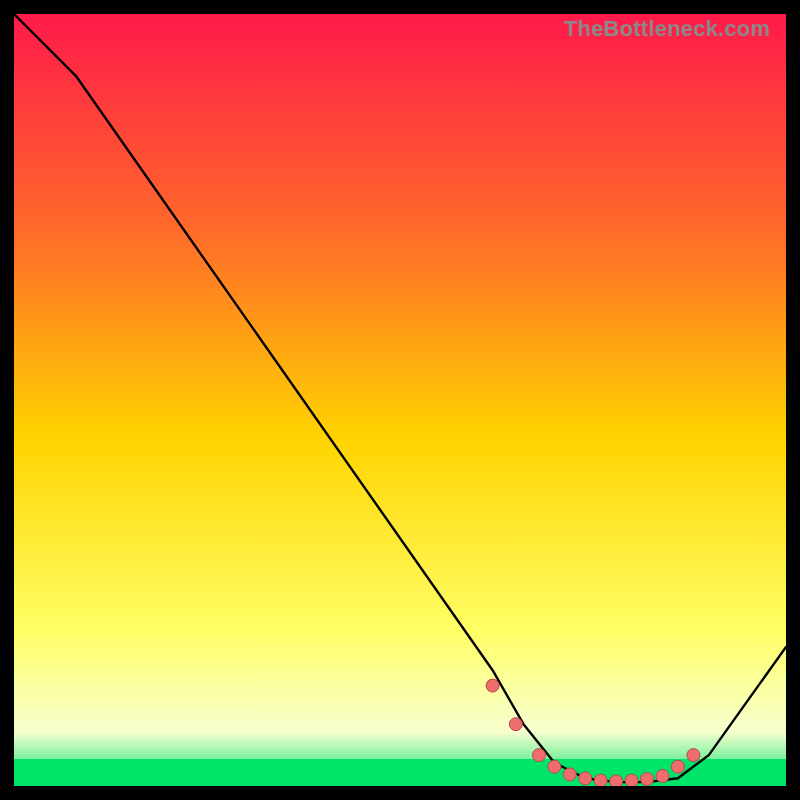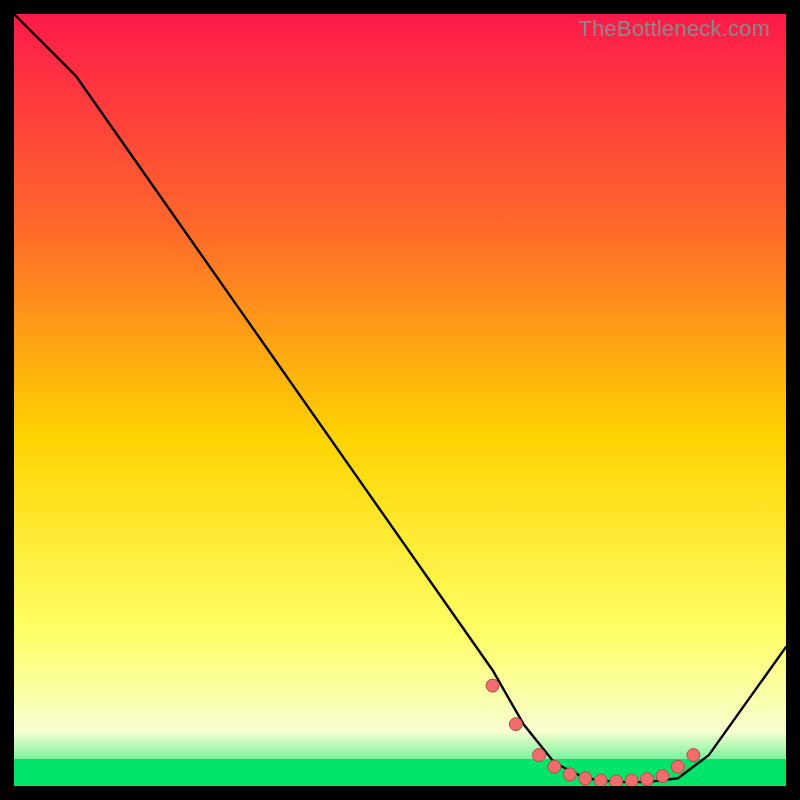--- a/index.html
+++ b/index.html
@@ -24,21 +24,21 @@
     left: 0;
     top: 0;
     width: 772px;
     height: 772px;
   }
   .watermark {
     position: absolute;
     top: 2px;
     right: 16px;
     font-size: 22px;
-    font-weight: 400;
+    font-weight: 700;
     color: #8a8a8a;
     letter-spacing: 0.2px;
   }
 </style>
 </head>
 <body>
 
 <div class="frame">
   <svg class="plot" viewBox="0 0 772 772" preserveAspectRatio="none">
     <defs>

